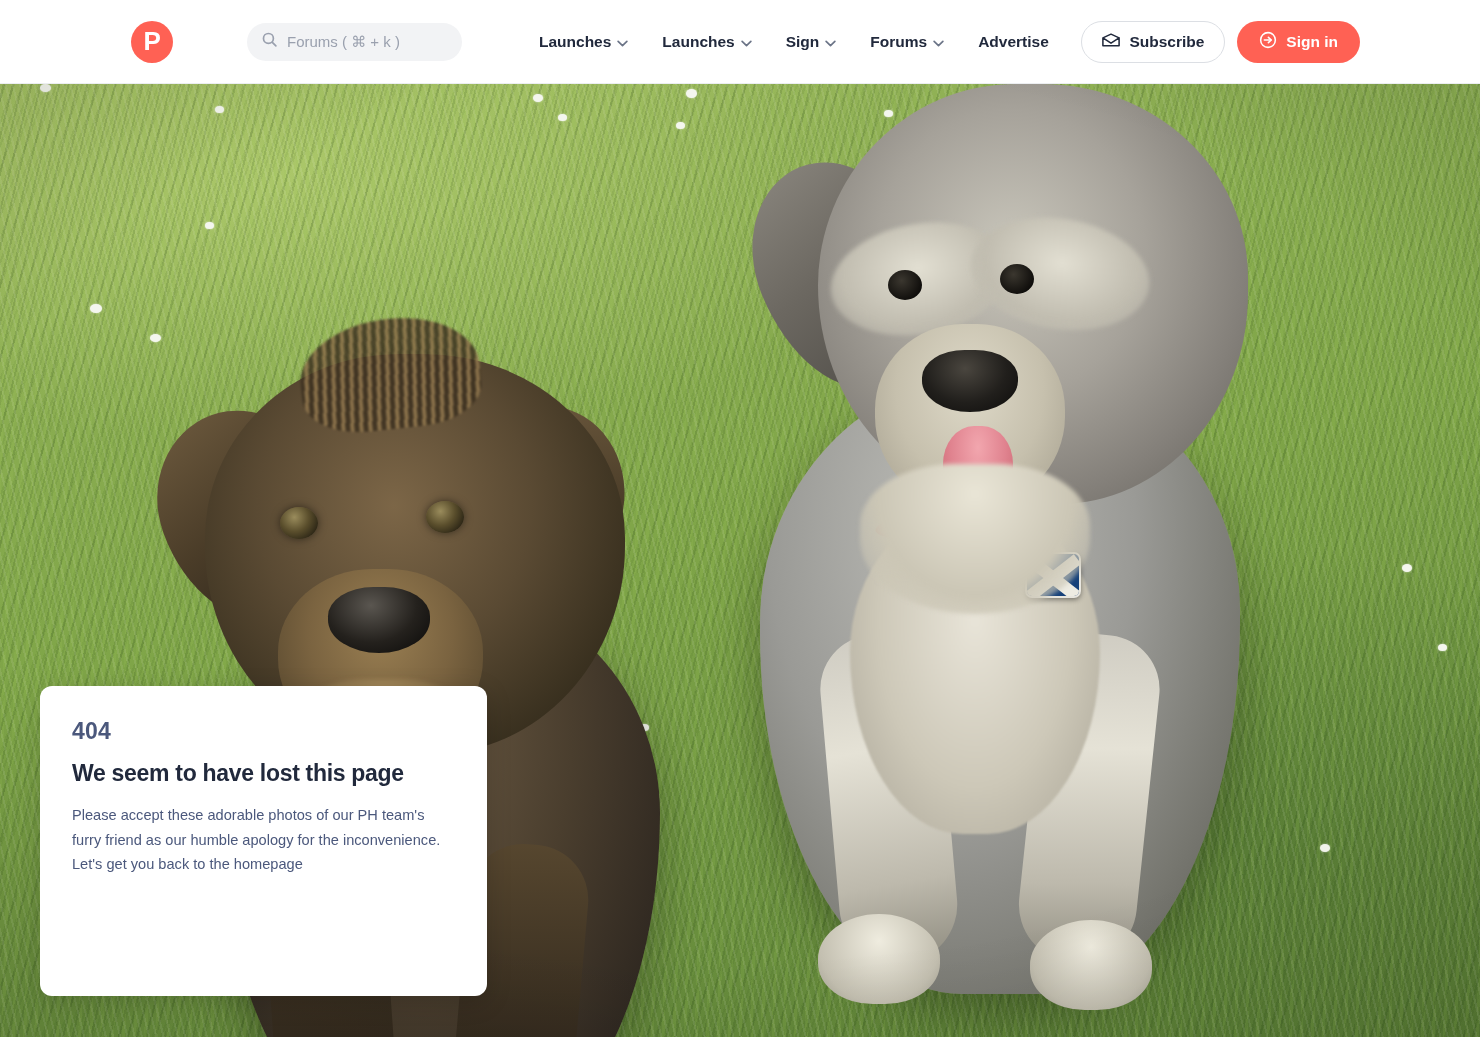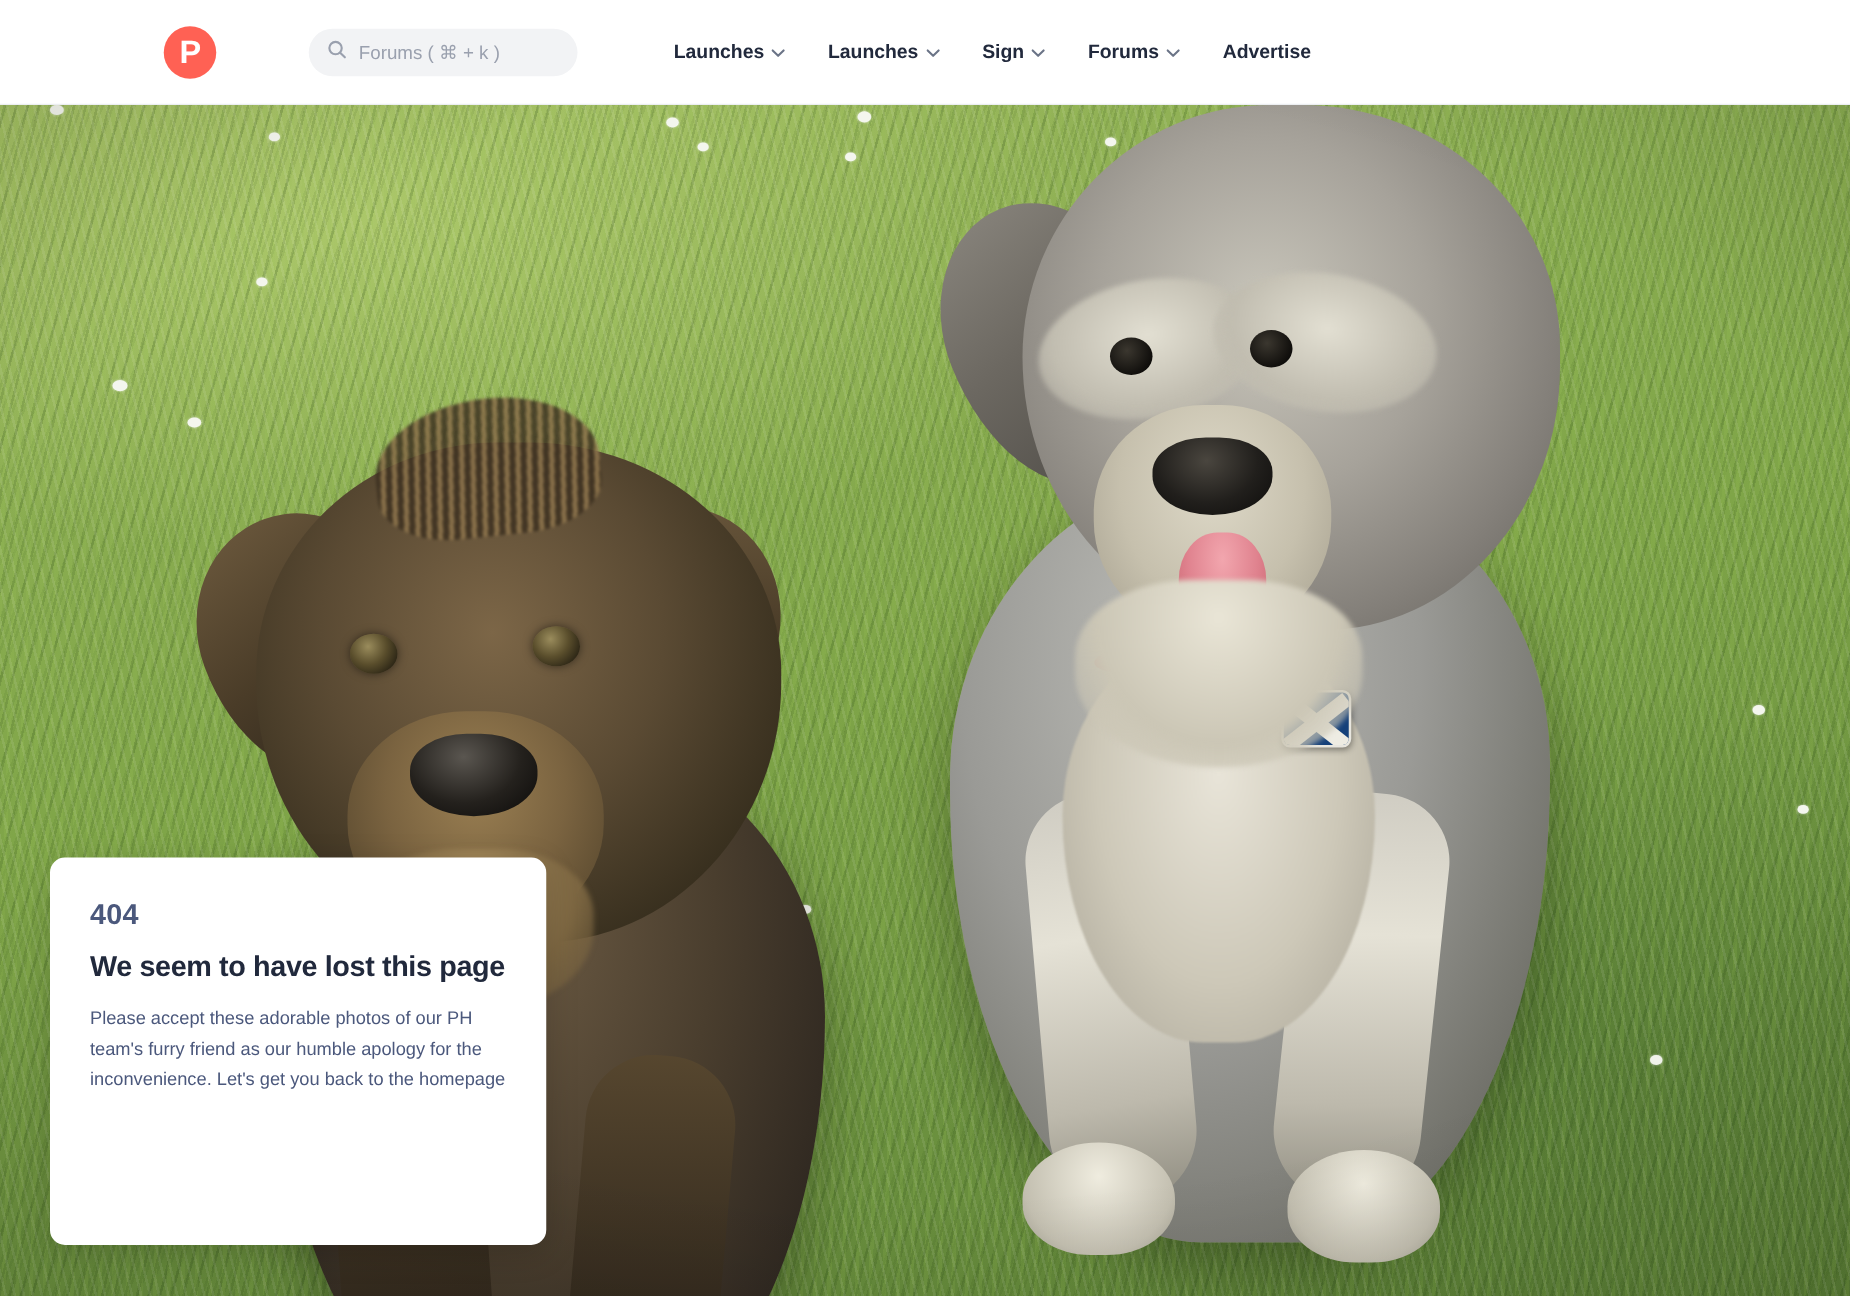--- a/index.html
+++ b/index.html
@@ -254,21 +254,21 @@
   .b-leg.l2 { left: 310px; top: 585px; transform: rotate(5deg); }
 
   .photo-vignette {
     position: absolute; inset: 0; pointer-events: none;
     background: radial-gradient(ellipse 95% 85% at 50% 45%, transparent 55%, rgba(0,0,0,.20) 100%);
   }
 
   
   .card {
     position: absolute; left: 40px; top: 686px;
-    width: 397px; height: 310px;
+    width: 447px; height: 310px;
     background: #ffffff; border-radius: 12px;
     box-shadow: 0 6px 26px rgba(0,0,0,.16);
     padding: 32px; z-index: 20;
   }
   .card-404 {
     font-size: 23px; font-weight: bold; color: #4b587c;
     letter-spacing: .2px;
   }
   .card-title {
     margin-top: 14px;
@@ -339,20 +339,41 @@
           <svg width="11" height="7" viewBox="0 0 12 8" fill="none" stroke="#6b7487" stroke-width="1.9" stroke-linecap="round" stroke-linejoin="round">
               <polyline points="1,1.5 6,6.5 11,1.5"></polyline>
             </svg>
         </span>
       </div>
       <div class="nav-item">
         <span>Advertise</span>
       </div>
     </div>
 
+    <div class="header-right">
+      <button class="btn-subscribe">
+        <span>
+          <svg width="18" height="14" viewBox="0 0 20 15" fill="none" stroke="#21293c" stroke-width="1.7" stroke-linejoin="round">
+            <path d="M1 5.2 L10 11 L19 5.2 L19 14 L1 14 Z"></path>
+            <path d="M1 5.2 L10 1 L19 5.2"></path>
+          </svg>
+        </span>
+        <span>Subscribe</span>
+      </button>
+      <button class="btn-signin">
+        <span>
+          <svg width="18" height="18" viewBox="0 0 22 22" fill="none" stroke="#ffffff" stroke-width="1.9" stroke-linecap="round" stroke-linejoin="round">
+            <circle cx="11" cy="11" r="9"></circle>
+            <line x1="6.5" y1="11" x2="14.5" y2="11"></line>
+            <polyline points="11.5,7.8 15,11 11.5,14.2"></polyline>
+          </svg>
+        </span>
+        <span>Sign in</span>
+      </button>
+    </div>
   </div>
 
   <div class="photo">
     <div class="grass-tex"></div>
 
     <div class="daisy" style="left:40px;  top:0px;   width:11px; height:8px;"></div>
     <div class="daisy" style="left:215px; top:22px;  width:9px;  height:7px;"></div>
     <div class="daisy" style="left:533px; top:10px;  width:10px; height:8px;"></div>
     <div class="daisy" style="left:558px; top:30px;  width:9px;  height:7px;"></div>
     <div class="daisy" style="left:686px; top:5px;   width:11px; height:9px;"></div>

